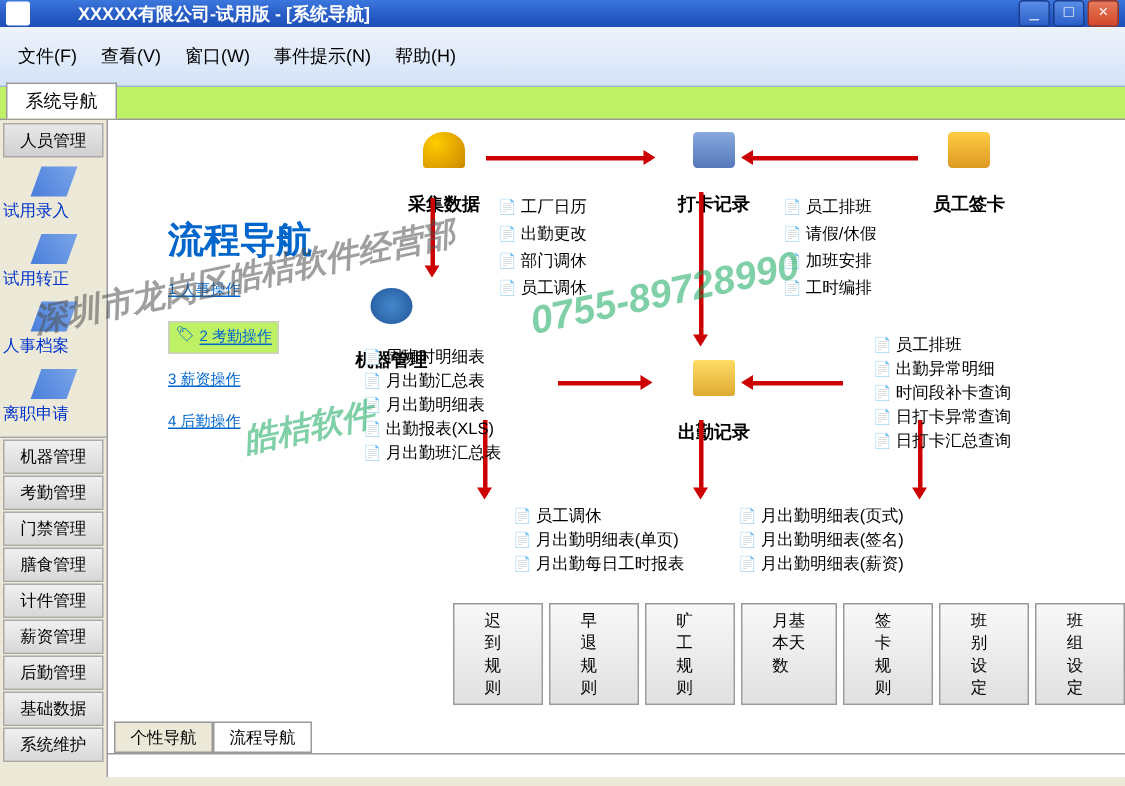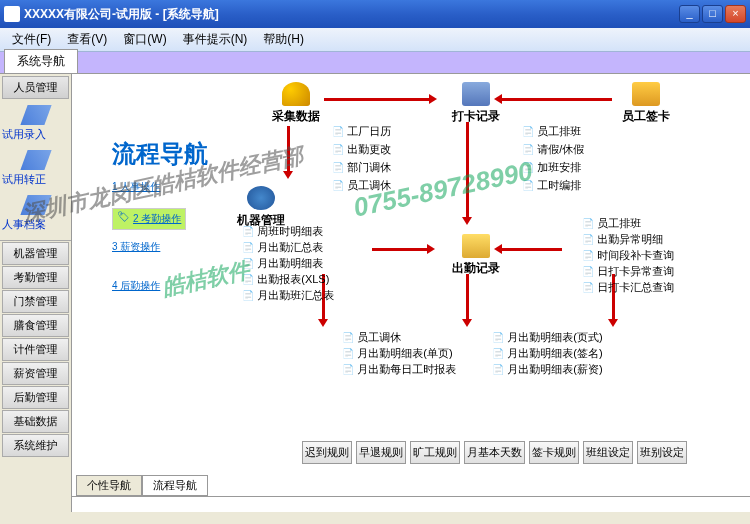--- a/index.html
+++ b/index.html
@@ -1,66 +1,66 @@
 <!DOCTYPE html>
 <html><head>
 <meta charset="utf-8">
 <style>
 * { box-sizing: border-box; margin: 0; padding: 0; font-family: "SimSun", "Microsoft YaHei", sans-serif; }
 body { width: 750px; height: 524px; overflow: hidden; background: #ece9d8; font-size: 12px; }
 
-.titlebar { height: 28px; background: linear-gradient(#3b77dd, #2a5fc8 50%, #1d4fb8); color: #fff; display: flex; align-items: center; padding: 0 4px; }
+.titlebar { height: 18px; background: linear-gradient(#3b77dd, #2a5fc8 50%, #1d4fb8); color: #fff; display: flex; align-items: center; padding: 0 4px; gap: 28px; }
 .titlebar .icon { width: 16px; height: 16px; background: #fff; border-radius: 2px; margin-right: 4px; }
 .titlebar .title { flex: 1; font-weight: bold; font-size: 12px; }
 .winbtns { display: flex; gap: 2px; }
 .winbtn { width: 21px; height: 18px; background: linear-gradient(#5a8de6, #2a5fc8); border: 1px solid #1a3f8f; border-radius: 3px; color: #fff; font-size: 11px; text-align: center; line-height: 15px; cursor: pointer; }
 .winbtn.close { background: linear-gradient(#e67a5a, #d4472a); border-color: #a03520; }
 
-.menubar { height: 24px; background: linear-gradient(#eef3fb, #d4e3f9); display: flex; align-items: center; padding: 0 4px; border-bottom: 1px solid #a0b5d6; }
+.menubar { height: 40px; background: linear-gradient(#eef3fb, #d4e3f9); display: flex; align-items: center; padding: 0 4px; border-bottom: 1px solid #a0b5d6; }
 .menuitem { padding: 2px 8px; cursor: pointer; }
 
-.tabbar { height: 22px; background: #c4b5fd; border-bottom: 1px solid #999; display: flex; align-items: flex-end; padding-left: 4px; }
+.tabbar { height: 22px; background: #bef264; border-bottom: 1px solid #999; display: flex; align-items: flex-end; padding-left: 4px; }
 .tab { padding: 3px 12px; background: #fff; border: 1px solid #999; border-bottom: none; margin-right: 2px; font-size: 12px; }
 
 .main { display: flex; height: 438px; }
 .sidebar { width: 72px; background: #ece9d8; border-right: 1px solid #999; overflow: hidden; }
 .sidehdr { background: linear-gradient(#e8e8e8, #d0d0d0); padding: 3px 4px; font-size: 11px; text-align: center; border: 1px solid #aaa; margin: 2px; }
 .sideitem { padding: 4px 2px; cursor: pointer; }
 .sideitem .sicon { width: 24px; height: 20px; margin: 0 auto 2px; background: linear-gradient(45deg, #4a7edb, #7aa5e8); transform: skewX(-20deg); }
 .sideitem .slabel { color: #0033cc; font-size: 11px; }
 .sidelist { border-top: 1px solid #aaa; margin-top: 4px; }
 .sidebtn { background: linear-gradient(#f0f0f0, #d8d8d8); border: 1px solid #aaa; padding: 3px 2px; margin: 1px 2px; font-size: 11px; text-align: center; cursor: pointer; }
 
 .content { flex: 1; background: #fff; position: relative; overflow: hidden; }
 .navtitle { position: absolute; left: 40px; top: 64px; color: #0066cc; font-size: 24px; font-weight: bold; }
 .navitem { position: absolute; left: 40px; color: #0066cc; font-size: 10px; cursor: pointer; text-decoration: underline; }
 .navitem.active { background: #bef264; border: 1px solid #ccc; padding: 2px 4px; }
 .navicon { display: inline-block; width: 16px; height: 16px; vertical-align: middle; }
 
 .node { position: absolute; text-align: center; }
 .node .nicon { width: 28px; height: 24px; margin: 0 auto; }
-.node .nlabel { font-size: 12px; font-weight: bold; margin-top: 2px; }
+.node .nlabel { font-size: 12px; font-weight: bold; margin-top: 16px; }
 .nicon.db { background: radial-gradient(circle at 30% 30%, #ffcc00, #cc8800); border-radius: 50% 50% 10% 10%; }
 .nicon.printer { background: linear-gradient(#88aadd, #5577bb); border-radius: 3px; }
 .nicon.card { background: linear-gradient(#ffcc44, #dd9922); border-radius: 3px; }
 .nicon.gears { background: radial-gradient(circle, #4488cc, #225599); border-radius: 50%; }
 .nicon.folder { background: linear-gradient(#ffdd66, #ddaa33); border-radius: 2px; }
 
 .arrow { position: absolute; background: #cc0000; }
 .arrow.h { height: 3px; }
 .arrow.v { width: 3px; }
 .arrow.h::after { content: ''; position: absolute; right: -8px; top: -4px; border: 5px solid transparent; border-left: 8px solid #cc0000; }
 .arrow.h.rev::after { right: auto; left: -8px; border-left: none; border-right: 8px solid #cc0000; }
 .arrow.v::after { content: ''; position: absolute; bottom: -8px; left: -4px; border: 5px solid transparent; border-top: 8px solid #cc0000; }
 
 .linkitem { position: absolute; font-size: 11px; cursor: pointer; white-space: nowrap; }
 .linkitem::before { content: '📄 '; font-size: 10px; }
 
 .rulebtns { position: absolute; bottom: 48px; left: 230px; display: flex; gap: 4px; }
-.rulebtn { background: linear-gradient(#f8f8f8, #e0e0e0); border: 1px solid #999; padding: 3px 2px; font-size: 11px; cursor: pointer; }
+.rulebtn { background: linear-gradient(#f8f8f8, #e0e0e0); border: 1px solid #999; padding: 3px 20px; font-size: 11px; cursor: pointer; }
 
 .bottabs { position: absolute; bottom: 16px; left: 4px; display: flex; }
 .bottab { padding: 2px 10px; background: #ece9d8; border: 1px solid #999; font-size: 11px; cursor: pointer; }
 .bottab.active { background: #fff; }
 .botpanel { position: absolute; bottom: 0; left: 0; right: 0; height: 16px; background: #fff; border-top: 1px solid #999; }
 
 .watermark { position: absolute; pointer-events: none; color: rgba(0,160,80,0.5); font-size: 26px; font-weight: bold; transform: rotate(-12deg); font-style: italic; }
 </style>
 </head>
 <body>
@@ -94,40 +94,44 @@
         <div class="sicon"></div>
         <div class="slabel">试用录入</div>
       </div>
     <div class="sideitem">
         <div class="sicon"></div>
         <div class="slabel">试用转正</div>
       </div>
     <div class="sideitem">
         <div class="sicon"></div>
         <div class="slabel">人事档案</div>
+      </div>
+    <div class="sideitem">
+        <div class="sicon"></div>
+        <div class="slabel">离职申请</div>
       </div>
     <div class="sidelist">
       <div class="sidebtn">机器管理</div>
       <div class="sidebtn">考勤管理</div>
       <div class="sidebtn">门禁管理</div>
       <div class="sidebtn">膳食管理</div>
       <div class="sidebtn">计件管理</div>
       <div class="sidebtn">薪资管理</div>
       <div class="sidebtn">后勤管理</div>
       <div class="sidebtn">基础数据</div>
       <div class="sidebtn">系统维护</div>
     </div>
   </div>
 
   <div class="content">
     <div class="navtitle">流程导航</div>
     <div class="navitem" style="top:106px">1 人事操作</div>
     <div class="navitem active" style="top:134px"><span class="navicon">🏷</span><span>2 考勤操作</span></div>
     <div class="navitem" style="top:166px">3 薪资操作</div>
-    <div class="navitem" style="top:205px">4 后勤操作</div>
+    <div class="navitem" style="top:194px">4 后勤操作</div>
 
     <div class="node" style="left:200px;top:8px">
         <div class="nicon db"></div>
         <div class="nlabel">采集数据</div>
       </div>
     <div class="node" style="left:380px;top:8px">
         <div class="nicon printer"></div>
         <div class="nlabel">打卡记录</div>
       </div>
     <div class="node" style="left:550px;top:8px">
@@ -182,22 +186,22 @@
     <div class="linkitem" style="left:270px;top:288px">月出勤每日工时报表</div>
     <div class="linkitem" style="left:420px;top:272px">月出勤明细表(签名)</div>
     <div class="linkitem" style="left:420px;top:288px">月出勤明细表(薪资)</div>
 
     <div class="rulebtns">
       <div class="rulebtn">迟到规则</div>
       <div class="rulebtn">早退规则</div>
       <div class="rulebtn">旷工规则</div>
       <div class="rulebtn">月基本天数</div>
       <div class="rulebtn">签卡规则</div>
+      <div class="rulebtn">班别设定</div>
       <div class="rulebtn">班组设定</div>
-      <div class="rulebtn">班别设定</div>
     </div>
 
     <div class="bottabs">
       <div class="bottab">个性导航</div>
       <div class="bottab active">流程导航</div>
     </div>
     <div class="botpanel"></div>
 
     <div class="watermark" style="left:280px;top:100px">0755-89728990</div>
     <div class="watermark" style="left:90px;top:190px;font-size:22px">皓桔软件</div>

